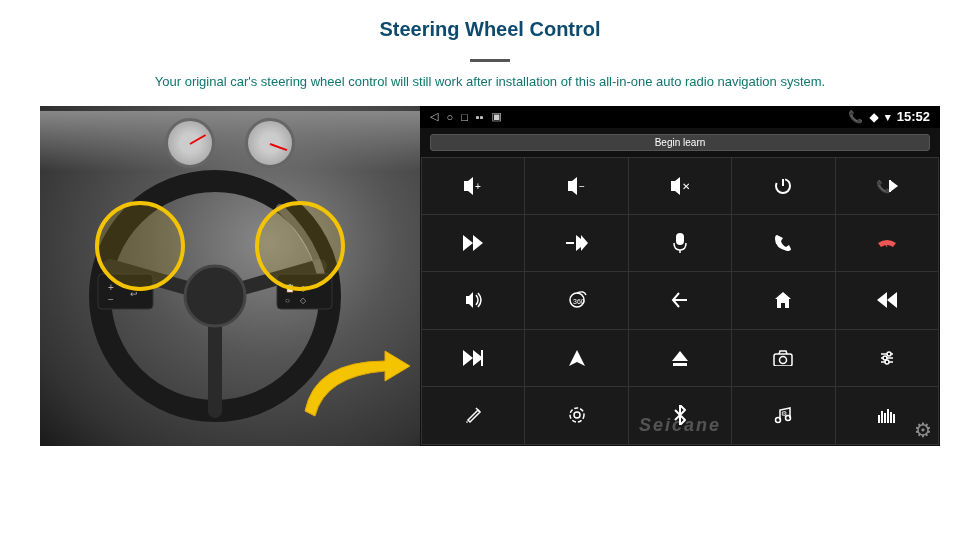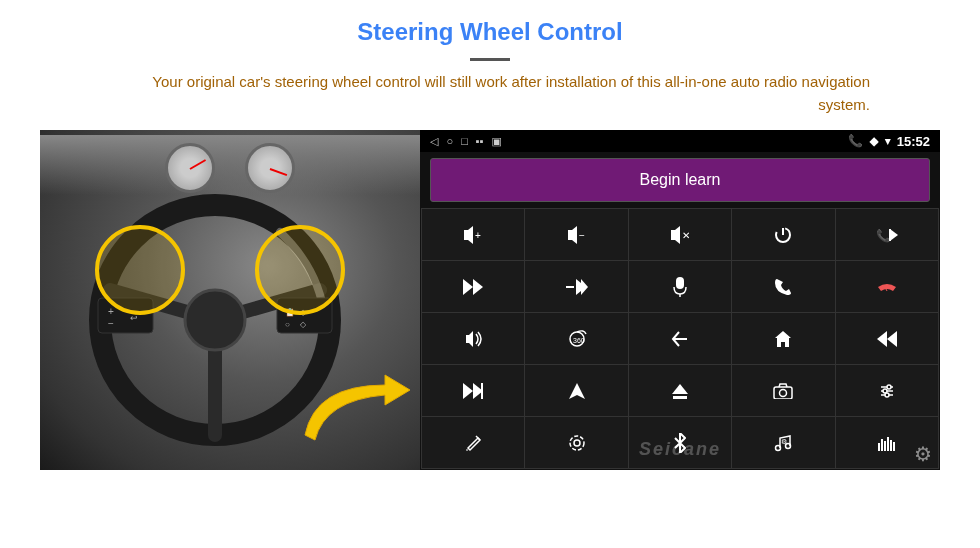--- a/index.html
+++ b/index.html
@@ -12,35 +12,35 @@
     }
     .page-wrapper {
       width: 980px;
       height: 548px;
       display: flex;
       flex-direction: column;
       align-items: center;
       padding: 18px 40px 0;
     }
     .title {
-      font-size: 24px;
+      font-size: 20px;
       font-weight: 900;
-      color: #3b82f6;
-      margin-bottom: 12px;
+      color: #0c4a6e;
+      margin-bottom: 18px;
     }
     .title-divider {
       width: 40px;
       height: 3px;
       background: #555;
       margin: 0 auto 10px;
     }
     .subtitle {
-      font-size: 15px;
-      color: #a16207;
-      text-align: right;
+      font-size: 13px;
+      color: #0f766e;
+      text-align: center;
       line-height: 1.5;
       max-width: 760px;
       margin-bottom: 14px;
     }
     .content-row {
       display: flex;
       width: 100%;
       height: 340px;
       gap: 0;
     }
@@ -105,27 +105,27 @@
       gap: 6px;
       color: #fff;
       font-size: 12px;
     }
     .status-icon {
       color: #ccc;
       font-size: 11px;
     }
     .hu-begin-learn {
       margin: 6px 10px;
-      background: #701a75;
+      background: #404040;
       border: 1px solid #555;
       border-radius: 3px;
       color: #fff;
-      font-size: 16px;
+      font-size: 10px;
       text-align: center;
-      padding: 12px;
+      padding: 2px;
       cursor: pointer;
     }
     .hu-grid {
       display: grid;
       grid-template-columns: repeat(5, 1fr);
       grid-template-rows: repeat(5, 1fr);
       flex: 1;
       gap: 1px;
       background: #333;
       padding: 1px;

